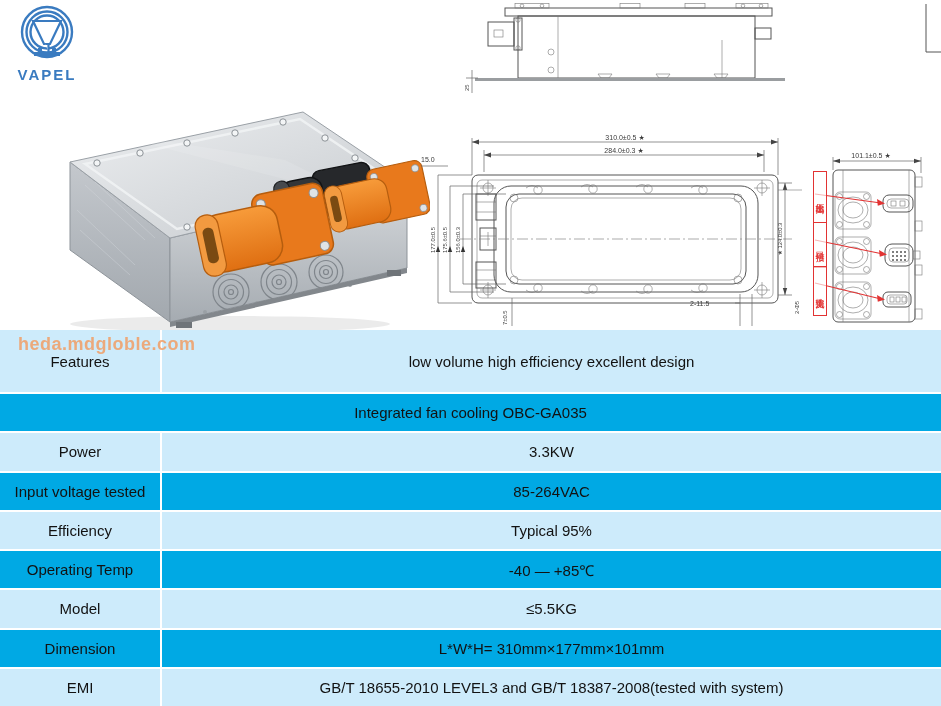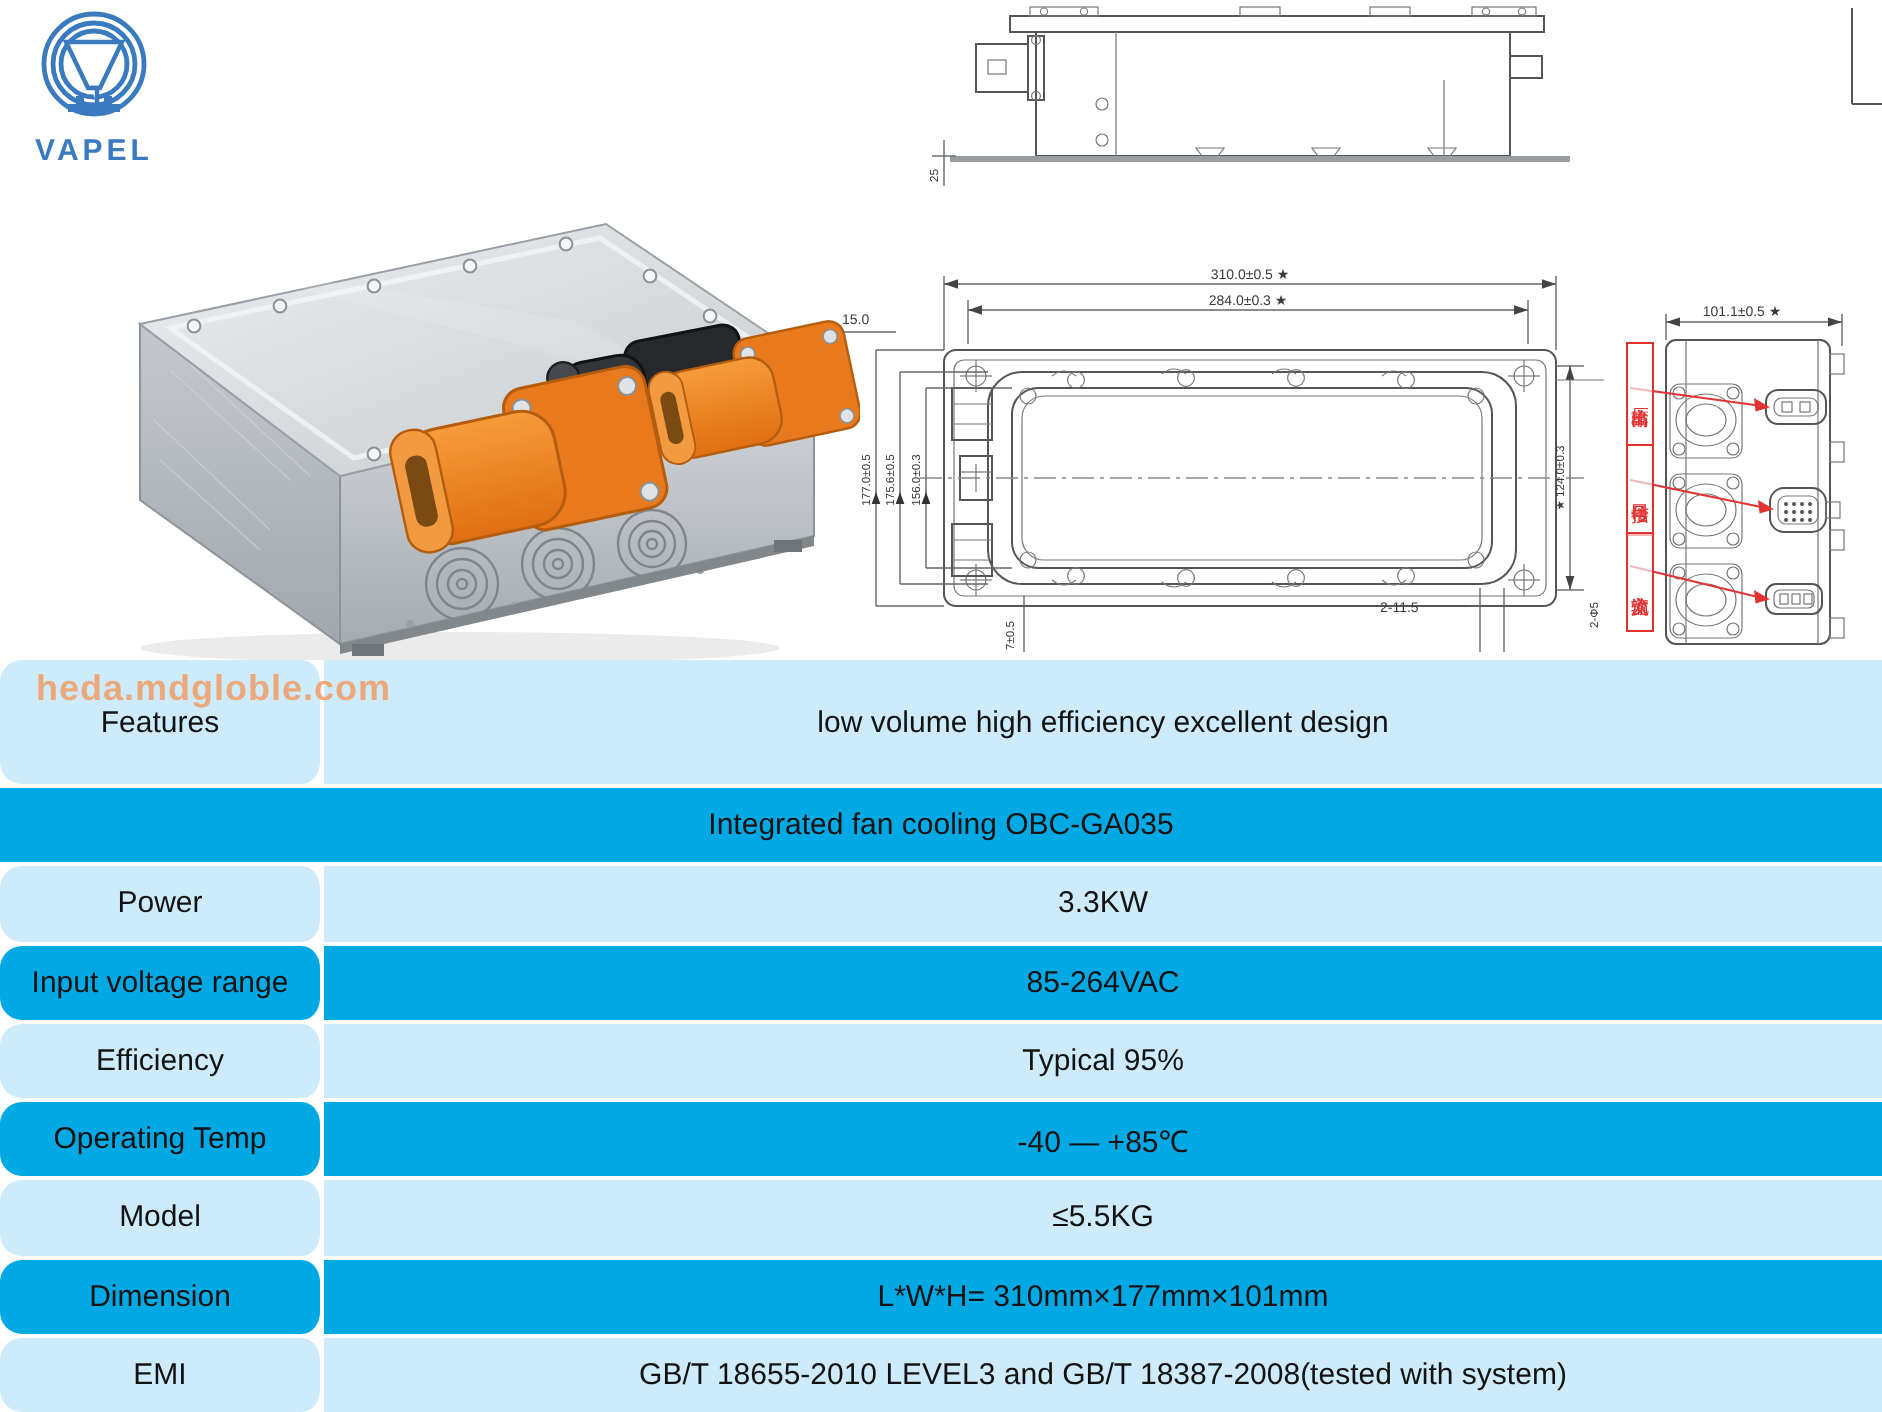--- a/index.html
+++ b/index.html
@@ -13,21 +13,21 @@
              color:#F0A06A;opacity:.88;letter-spacing:.5px;z-index:5;}
   
   .spec-table{position:absolute;left:0;top:330px;width:941px;height:376px;display:flex;
               flex-direction:column;background:#fff;z-index:2;}
   .srow{display:flex;flex:1;border-bottom:2px solid #fff;box-sizing:border-box;min-height:0;}
   .srow:first-child{flex:0 0 64px;}
   .srow:last-child{border-bottom:none;}
   .cell{display:flex;align-items:center;justify-content:center;font-size:15px;color:#121212;}
   .srow:nth-child(odd) .cell{background:#CDEBFB;}
   .srow:nth-child(even) .cell{background:#00A9E4;}
-  .cell.lab{width:160px;border-right:2px solid #fff;box-sizing:content-box;border-radius:11px;}
+  .cell.lab{width:160px;border-right:2px solid #fff;box-sizing:content-box;}
   .cell.val{flex:1;}
   
   svg text{fill:#3a3a3a;}
   .dim{font-family:"Liberation Sans",sans-serif;font-size:7px;}
   .dimsm{font-family:"Liberation Sans",sans-serif;font-size:5.8px;}
   .ln{stroke:#555;fill:none;stroke-width:1;}
   .lt{stroke:#777;fill:none;stroke-width:.6;}
   .dimln{stroke:#666;stroke-width:.7;fill:none;}
   .cln{stroke:#888;stroke-width:.7;fill:none;stroke-dasharray:11 3 2 3;}
   .red{stroke:#E23333;stroke-width:1.1;fill:none;}
@@ -398,21 +398,21 @@
       <div class="cell val">low volume high efficiency excellent design</div>
     </div>
     <div class="srow">
       <div class="cell val">Integrated fan cooling OBC-GA035</div>
     </div>
     <div class="srow">
       <div class="cell lab">Power</div>
       <div class="cell val">3.3KW</div>
     </div>
     <div class="srow">
-      <div class="cell lab">Input voltage range</div>
+      <div class="cell lab">Input voltage tested</div>
       <div class="cell val">85-264VAC</div>
     </div>
     <div class="srow">
       <div class="cell lab">Efficiency</div>
       <div class="cell val">Typical 95%</div>
     </div>
     <div class="srow">
       <div class="cell lab">Operating Temp</div>
       <div class="cell val">-40 — +85℃</div>
     </div>

